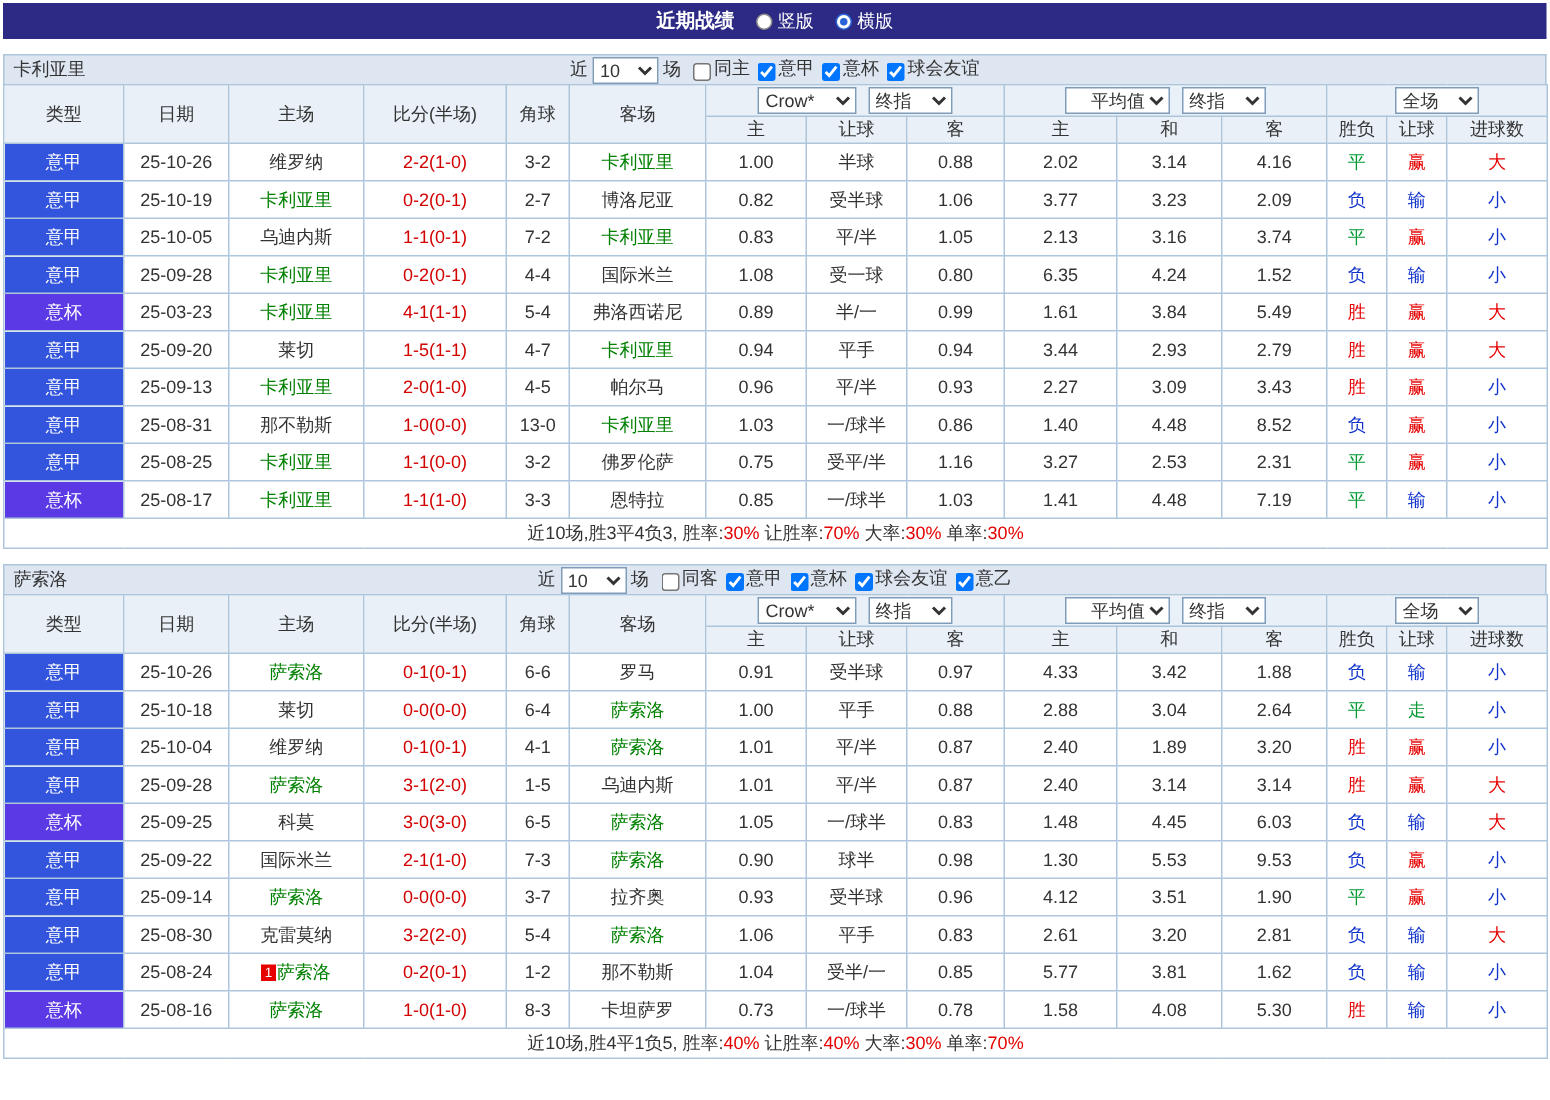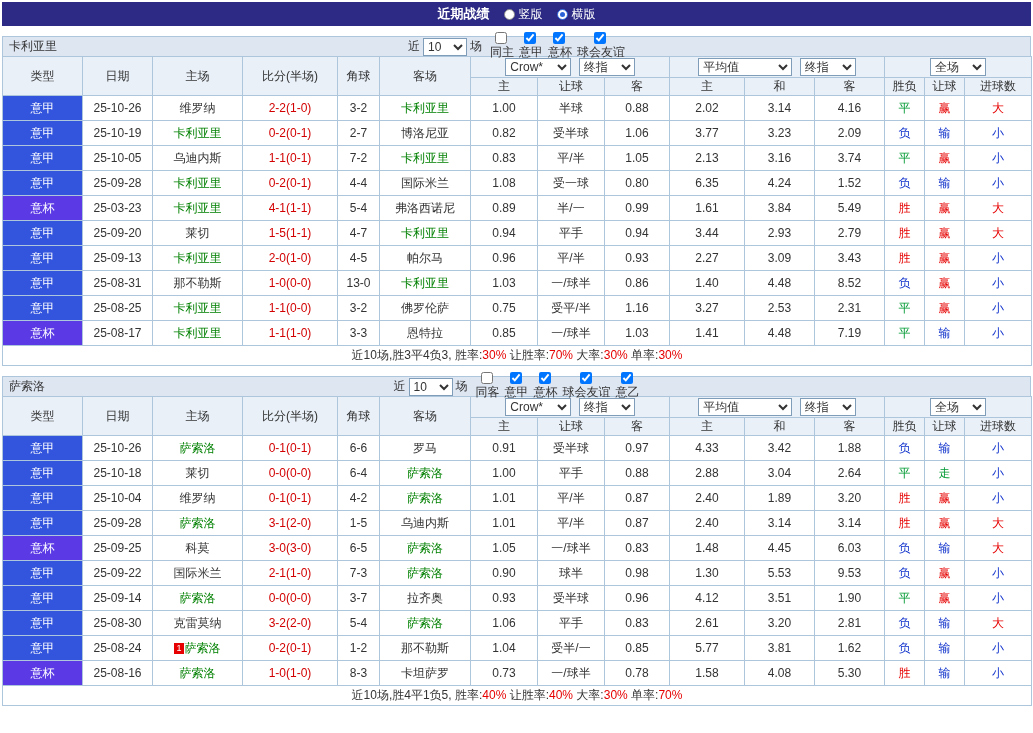--- a/index.html
+++ b/index.html
@@ -35,31 +35,31 @@
     height: 20px;
     background: #dee6f2;
     border: 1px solid #aec6dc;
     border-bottom: none;
     display: flex;
     align-items: center;
     position: relative;
   }
   .team-title { position: absolute; left: 6px; color: #333; }
   .filters { margin: 0 auto; display: inline-flex; align-items: center; gap: 3px; }
-  .filters .chk { display: inline-flex; align-items: center; margin-left: 5px; cursor: pointer; flex-direction: column; }
+  .filters .chk { display: inline-flex; align-items: flex-end; margin-left: 5px; cursor: pointer; }
   .filters input[type=checkbox] { width: 12px; height: 12px; margin-right: 2px; }
   select {
     font-family: "Liberation Sans", "DejaVu Sans", sans-serif;
     font-size: 12px; height: 18px;
     border: 1px solid #7f9db9; background: #fff; color: #333;
   }
   .count-select { width: 44px; }
   .bk-select { width: 66px; }
   .stage-select { width: 56px; }
-  .avg-select { width: 94px; }
+  .avg-select { width: 70px; text-align: right; }
   .scope-select { width: 56px; }
 
   table.grid { width: 1029px; table-layout: fixed; border-collapse: collapse; }
   .grid th, .grid td {
     border: 1px solid #aec6dc;
     text-align: center;
     white-space: nowrap;
     overflow: hidden;
   }
   .grid thead th { background: #e9f0f8; font-weight: normal; color: #333; }
@@ -454,21 +454,21 @@
           <td>2.64</td>
           <td style="color: rgb(0, 153, 51);">平</td>
           <td style="color: rgb(0, 153, 51);">走</td>
           <td style="color: rgb(17, 51, 204);">小</td>
         </tr>
         <tr>
           <td class="type-cell" style="background: rgb(51, 85, 221);">意甲</td>
           <td>25-10-04</td>
           <td class="team-cell"><span>维罗纳</span></td>
           <td class="score">0-1(0-1)</td>
-          <td>4-2</td>
+          <td>4-1</td>
           <td class="team-cell"><span class="hl">萨索洛</span></td>
           <td>1.01</td>
           <td>平/半</td>
           <td>0.87</td>
           <td>2.40</td>
           <td>1.89</td>
           <td>3.20</td>
           <td style="color: rgb(230, 0, 0);">胜</td>
           <td style="color: rgb(230, 0, 0);">赢</td>
           <td style="color: rgb(17, 51, 204);">小</td>

